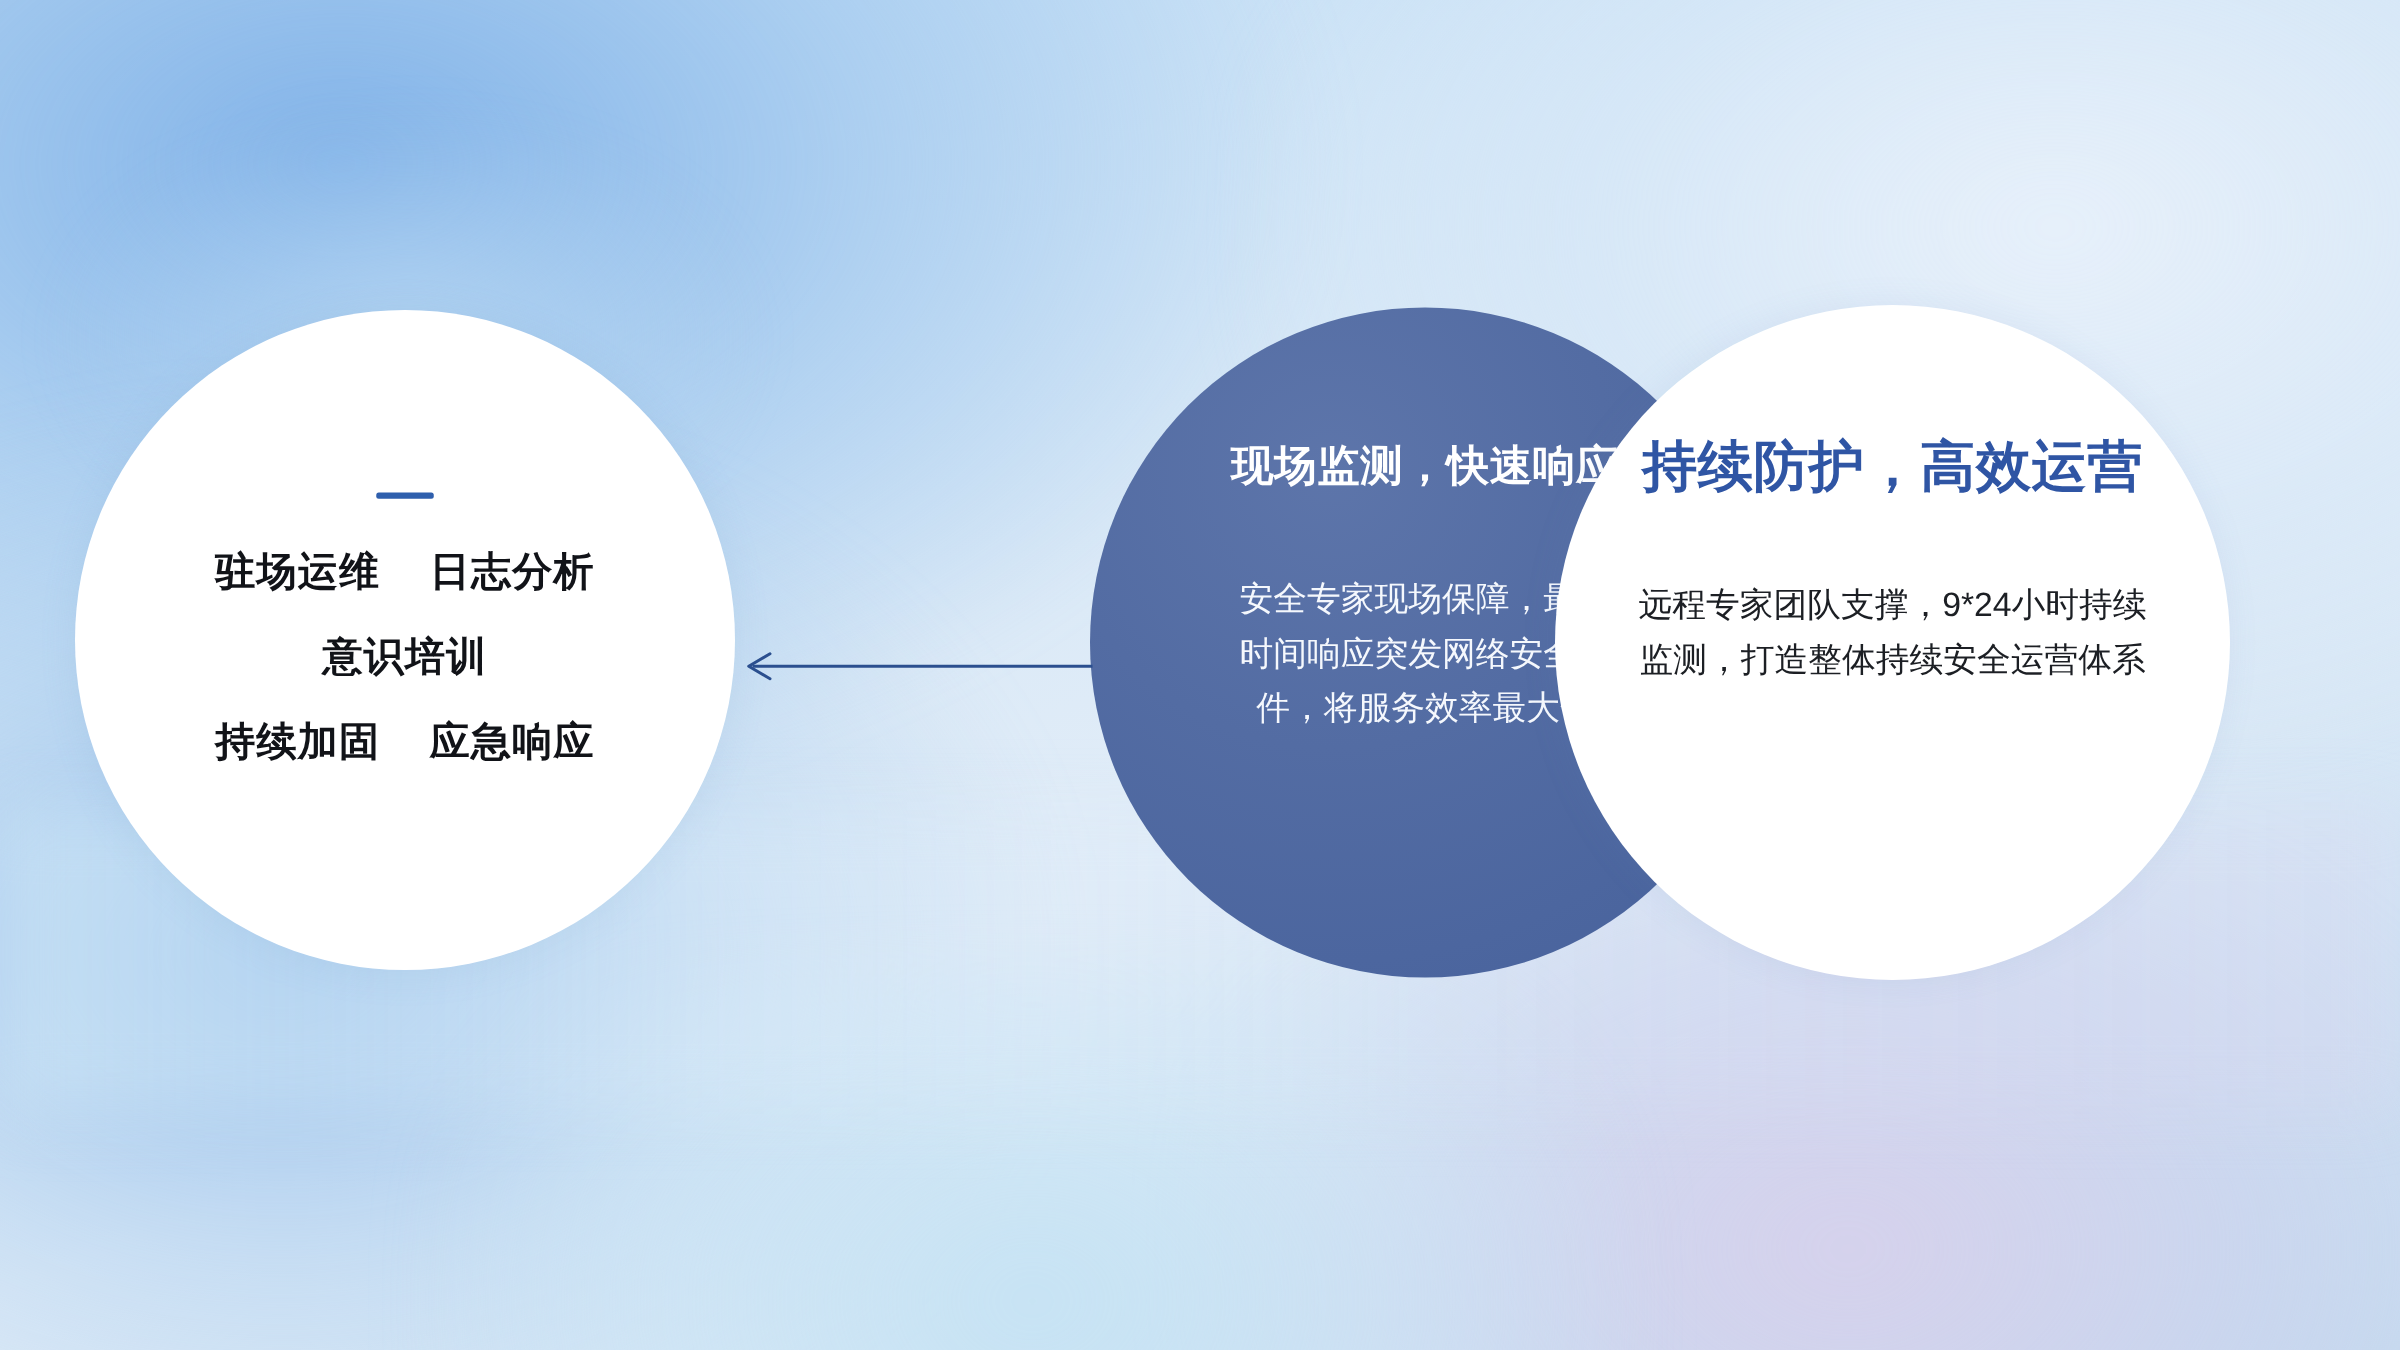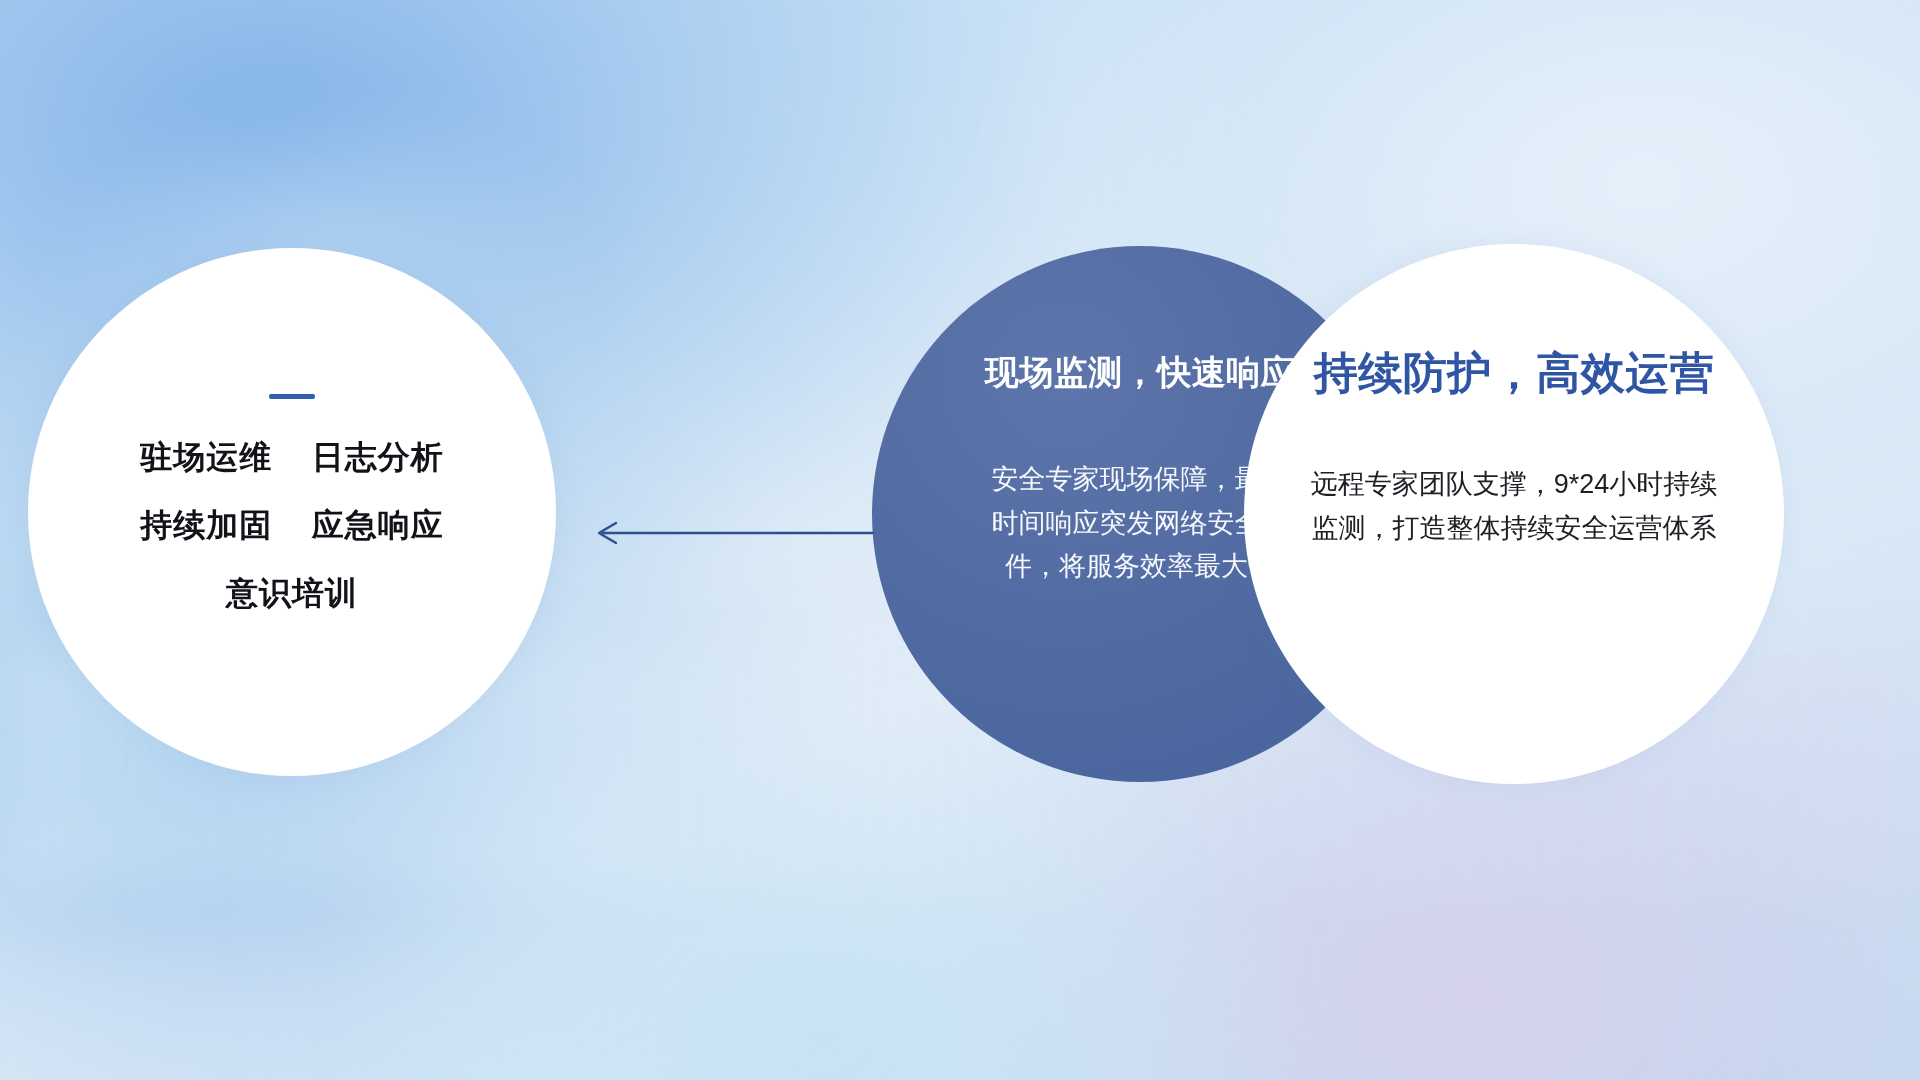--- a/index.html
+++ b/index.html
@@ -66,21 +66,21 @@
 
   
   .circle {
     position:absolute; border-radius:50%;
     display:flex; flex-direction:column;
     align-items:center;
   }
 
   
   #circle-left {
-    left:28px; top:248px; width:528px; height:528px;
+    left:60px; top:248px; width:528px; height:528px;
     background:#ffffff;
     justify-content:flex-start;
     box-shadow:0 2px 30px rgba(120,160,205,.14);
   }
   #left-dash {
     width:46px; height:5px; background:#2f5fad;
     border-radius:2px; margin-top:146px;
   }
   #left-lines { margin-top:42px; width:100%; text-align:center; }
   .left-line {
@@ -140,22 +140,22 @@
   <div class="bg-glow-f"></div>
   <div class="bg-band"></div>
 </div>
 
 <div id="stage">
 
   <div class="circle" id="circle-left">
     <div id="left-dash"></div>
     <div id="left-lines">
       <div class="left-line">驻场运维    日志分析</div>
+      <div class="left-line">意识培训</div>
       <div class="left-line">持续加固    应急响应</div>
-      <div class="left-line">意识培训</div>
     </div>
   </div>
 
   <div class="circle" id="circle-mid">
     <div class="c-title">现场监测，快速响应</div>
     <div class="c-body">安全专家现场保障，最短时间响应突发网络安全事件，将服务效率最大化</div>
   </div>
 
   <div class="circle" id="circle-right">
     <div class="c-title">持续防护，高效运营</div>

